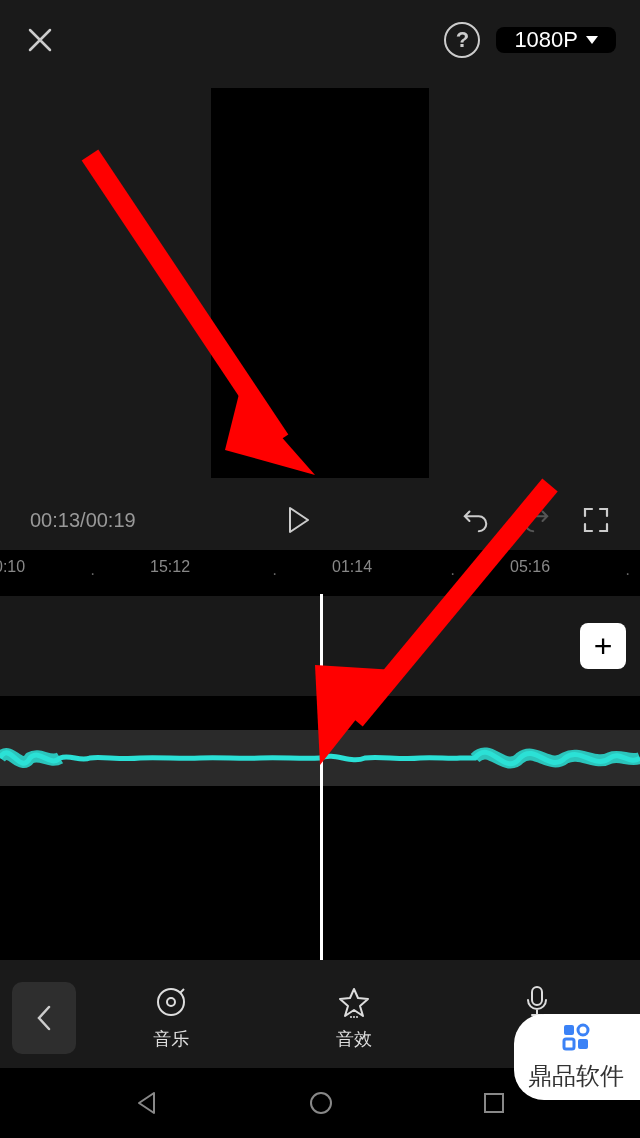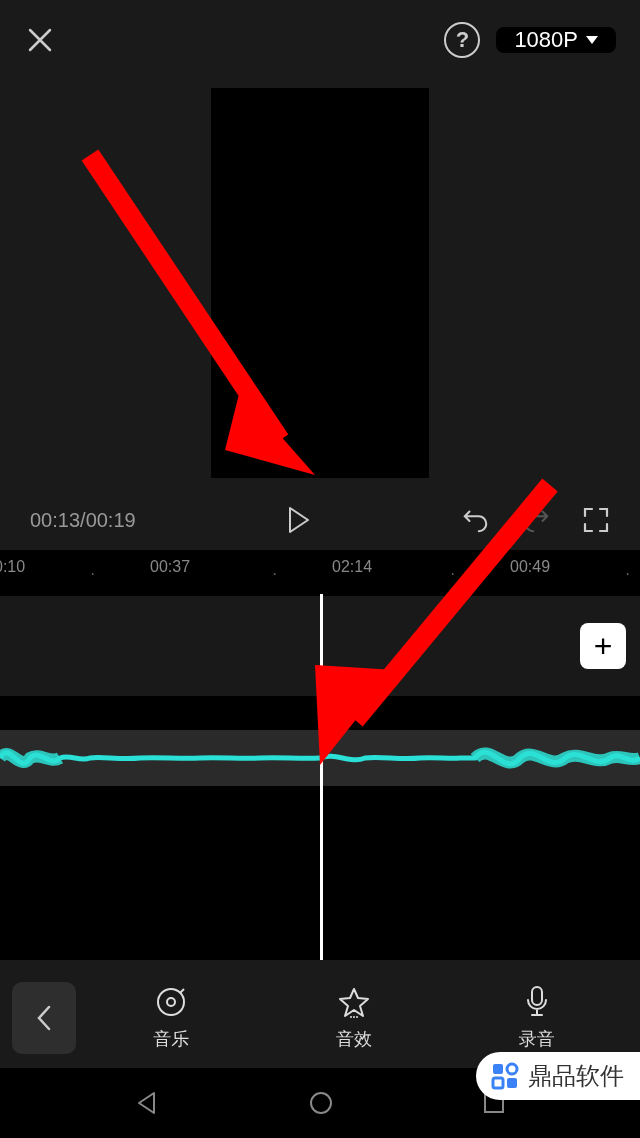--- a/index.html
+++ b/index.html
@@ -213,20 +213,21 @@
     background: #fff;
     border-radius: 30px 0 0 30px;
     padding: 8px 16px 8px 14px;
     display: flex;
     align-items: center;
     gap: 8px;
     font-size: 24px;
     color: #333;
     z-index: 20;
     font-weight:500;
+    flex-direction:column;
   }
   .wm-icon {
     width: 30px; height:30px;
     position:relative;
   }
 
   
   .arrow {
     position: absolute;
     z-index: 30;
@@ -285,25 +286,25 @@
         <path d="M2 9 L2 2 L9 2 M17 2 L24 2 L24 9 M24 17 L24 24 L17 24 M9 24 L2 24 L2 17" fill="none" stroke="#ccc" stroke-width="2.2" stroke-linecap="round"></path>
       </svg>
     </div>
   </div>
 </div>
 
 <div class="timeline">
   <div class="ruler">
     <span style="left:-6px">0:10</span>
     <span class="dot" style="left:90px">·</span>
-    <span style="left:150px">00:37</span>
+    <span style="left:150px">15:12</span>
     <span class="dot" style="left:272px">·</span>
-    <span style="left:332px">02:14</span>
+    <span style="left:332px">01:14</span>
     <span class="dot" style="left:450px">·</span>
-    <span style="left:510px">00:49</span>
+    <span style="left:510px">05:16</span>
     <span class="dot" style="left:625px">·</span>
   </div>
 
   <div class="video-track">
     <div class="add-clip">
       <span>+</span>
     </div>
   </div>
 
   <div class="audio-track">

